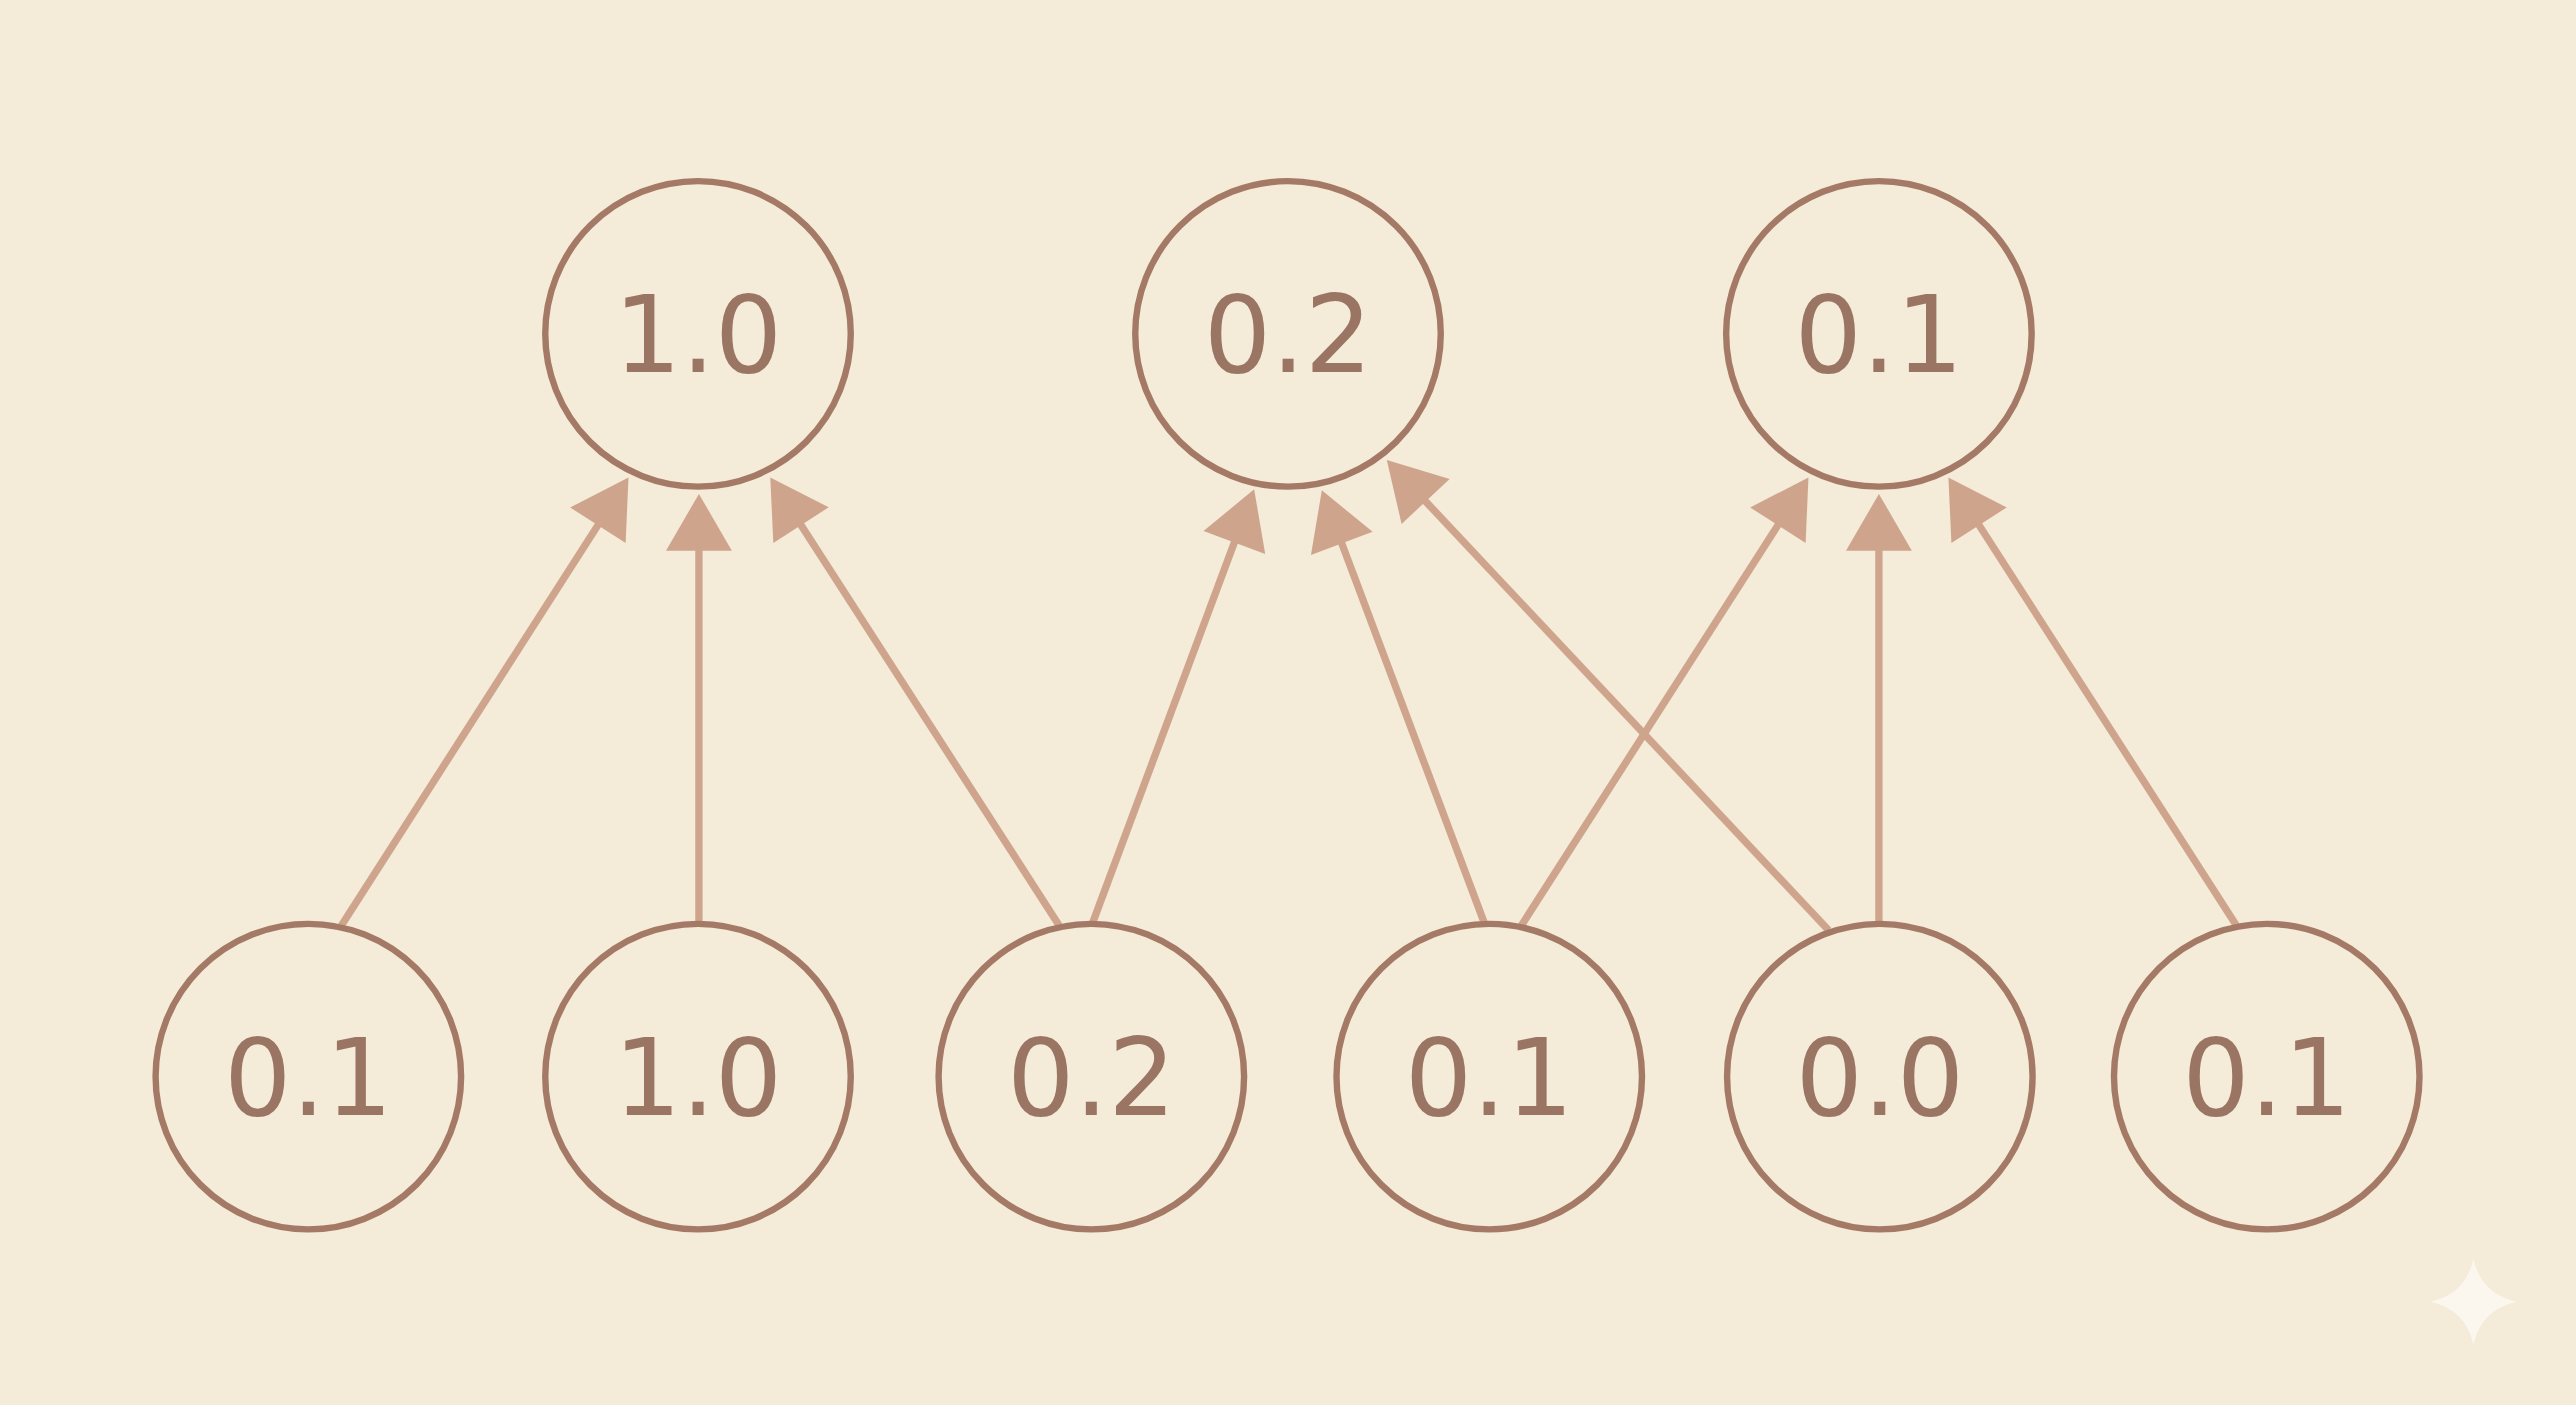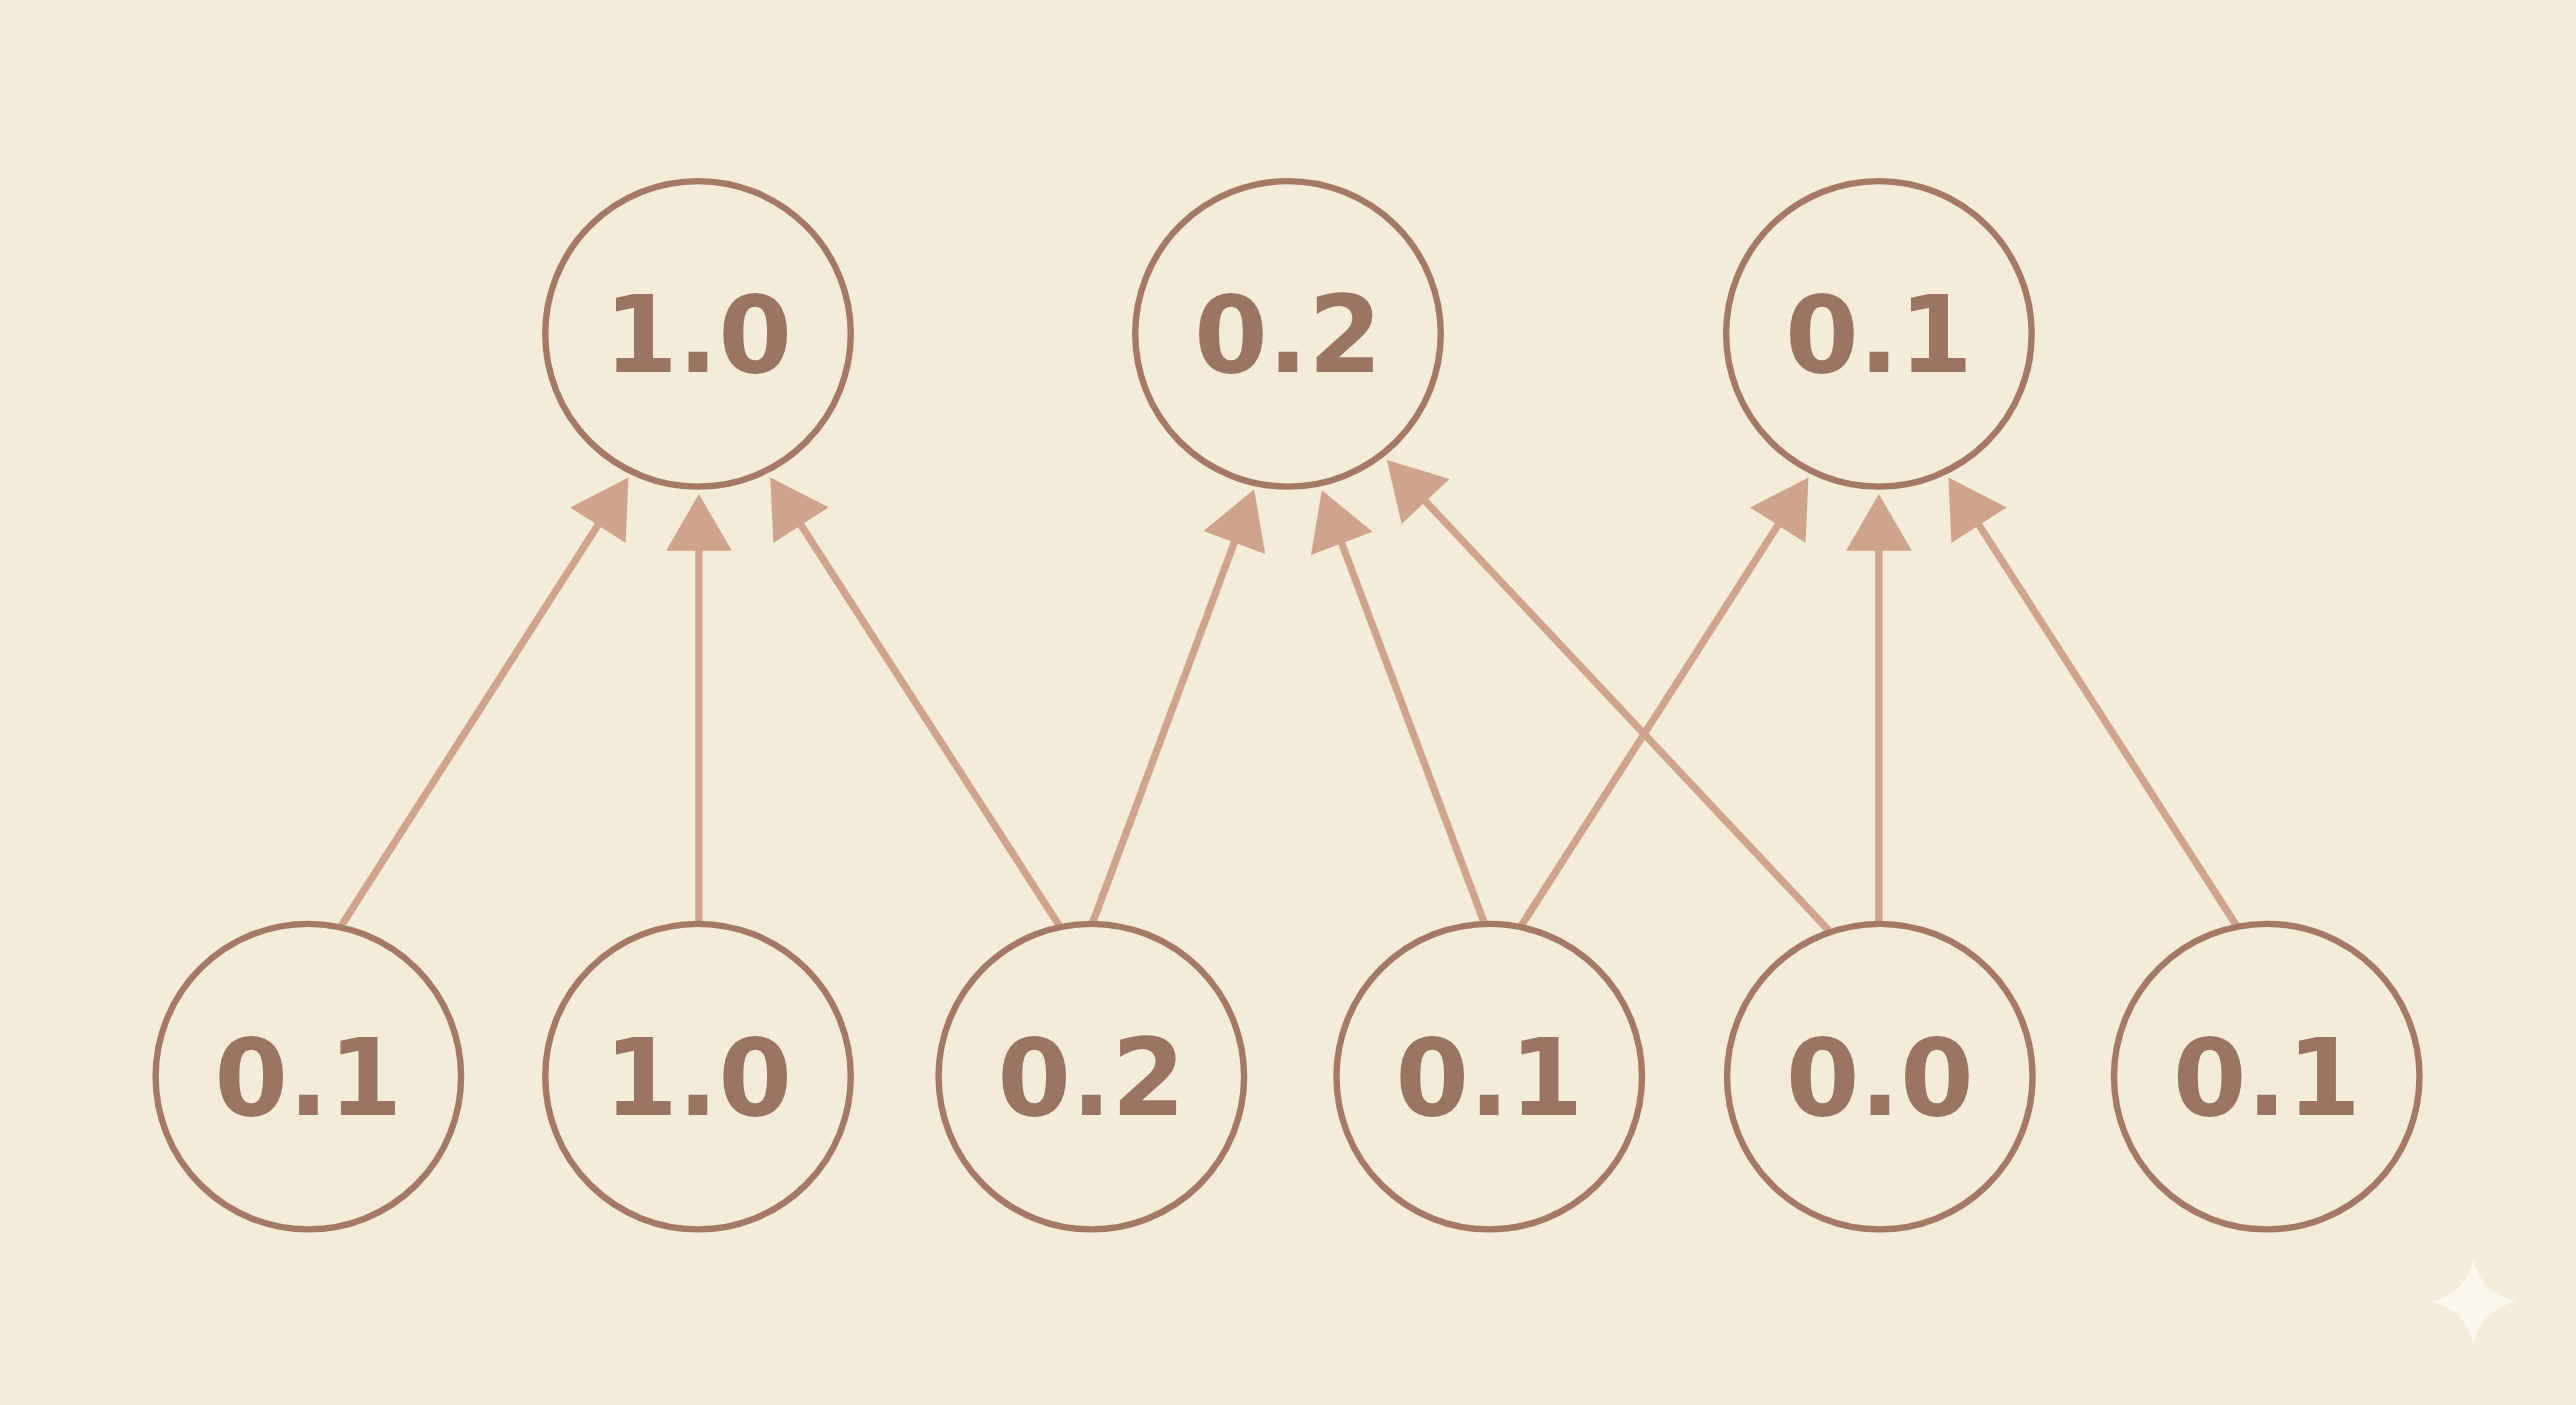--- a/index.html
+++ b/index.html
@@ -1,21 +1,21 @@
 <!DOCTYPE html>
 <html style="font-size:14.6px"><head>
 <meta charset="utf-8">
 <style>
   html, body { margin: 0; padding: 0; }
   body {
     width: 2576px; height: 1405px; overflow: hidden;
     background: #f4ebd8;
     font-family: "DejaVu Sans", sans-serif;
   }
-  #stage { position: absolute; left: 0; top: 0; width: 2576px; height: 1405px; font-weight: bold; }
+  #stage { position: absolute; left: 0; top: 0; width: 2576px; height: 1405px; }
   svg { display: block; }
   .node-circle { fill: #f4ebd8; stroke: #a47a66; stroke-width: 7; }
   .node-label {
     fill: #9b7563;
     font-family: "DejaVu Sans", sans-serif;
     font-size: 116px;
     text-anchor: middle;
     dominant-baseline: central;
   }
   .edge-line { stroke: #cfa48d; stroke-width: 8; stroke-linecap: butt; }

